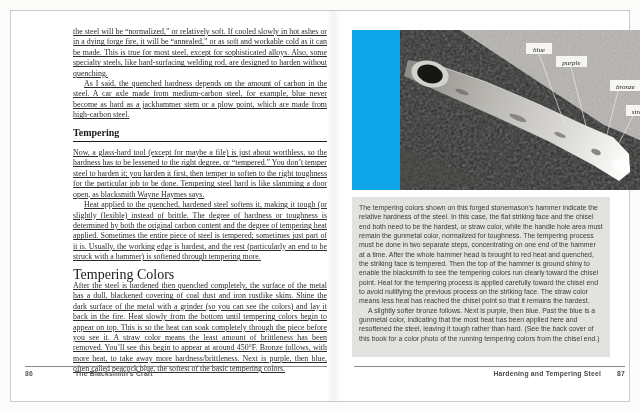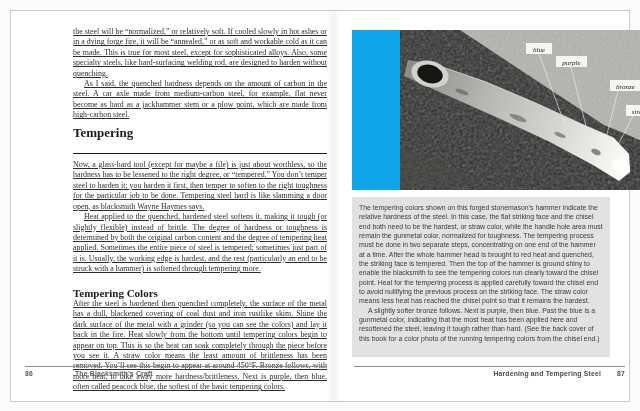--- a/index.html
+++ b/index.html
@@ -23,27 +23,27 @@
   }
   
   .body-text{
     position:absolute;left:73px;top:27px;width:254px;
     font-size:7.9px;line-height:10.4px;color:#2e2c2a;
     text-align:justify;
   }
   .body-text p{margin:0;text-decoration:underline;}
   .body-text p.indent{text-indent:11px;}
   .sec-head{
-    font-size:13px;font-weight:bold;color:#1c1a18;
-    margin:7px 0 6px 0;padding-bottom:15px;
+    font-size:10px;font-weight:bold;color:#1c1a18;
+    margin:7px 0 6px 0;padding-bottom:3px;
     border-bottom:1.2px solid #1c1a18;
   }
   .sub-head{
-    font-size:11px;font-weight:bold;color:#1c1a18;
-    margin:13px 0 1px 0;
+    font-size:14px;font-weight:normal;color:#1c1a18;
+    margin:7px 0 1px 0;
   }
   
   .footer-rule{position:absolute;height:1px;background:#8a8a88;}
   .footer-rule.left{left:25px;top:366px;width:302px;}
   .footer-rule.right{left:354px;top:366px;width:271px;}
   .footer-text{
     position:absolute;top:370px;
     font-family:"Liberation Sans", sans-serif;
     font-size:6.8px;font-weight:bold;color:#5a5a58;
     letter-spacing:0.2px;
@@ -81,21 +81,21 @@
   }
 </style>
 </head>
 <body>
 
 <div class="spread-frame"></div>
 <div class="gutter"></div>
 
 <div class="body-text">
   <p>the steel will be “normalized,” or relatively soft. If cooled slowly in hot ashes or in a dying forge fire, it will be “annealed,” or as soft and workable cold as it can be made. This is true for most steel, except for sophisticated alloys. Also, some specialty steels, like hard-surfacing welding rod, are designed to harden without quenching.</p>
-  <p class="indent">As I said, the quenched hardness depends on the amount of carbon in the steel. A car axle made from medium-carbon steel, for example, flat never become as hard as a jackhammer stem or a plow point, which are made from high-carbon steel.</p>
+  <p class="indent">As I said, the quenched hardness depends on the amount of carbon in the steel. A car axle made from medium-carbon steel, for example, blue never become as hard as a jackhammer stem or a plow point, which are made from high-carbon steel.</p>
   <div class="sec-head">Tempering</div>
   <p>Now, a glass-hard tool (except for maybe a file) is just about worthless, so the hardness has to be lessened to the right degree, or “tempered.” You don’t temper steel to harden it; you harden it first, then temper to soften to the right toughness for the particular job to be done. Tempering steel hard is like slamming a door open, as blacksmith Wayne Haymes says.</p>
   <p class="indent">Heat applied to the quenched, hardened steel softens it, making it tough (or slightly flexible) instead of brittle. The degree of hardness or toughness is determined by both the original carbon content and the degree of tempering heat applied. Sometimes the entire piece of steel is tempered; sometimes just part of it is. Usually, the working edge is hardest, and the rest (particularly an end to be struck with a hammer) is softened through tempering more.</p>
   <div class="sub-head">Tempering Colors</div>
   <p>After the steel is hardened then quenched completely, the surface of the metal has a dull, blackened covering of coal dust and iron rustlike skim. Shine the dark surface of the metal with a grinder (so you can see the colors) and lay it back in the fire. Heat slowly from the bottom until tempering colors begin to appear on top. This is so the heat can soak completely through the piece before you see it. A straw color means the least amount of brittleness has been removed. You’ll see this begin to appear at around 450°F. Bronze follows, with more heat, to take away more hardness/brittleness. Next is purple, then blue, often called peacock blue, the softest of the basic tempering colors.</p>
 </div>
 
 <div class="footer-rule left"></div>
 <div class="footer-text" id="pagenum-left">86</div>
 <div class="footer-text" id="booktitle-left">The Blacksmith’s Craft</div>

